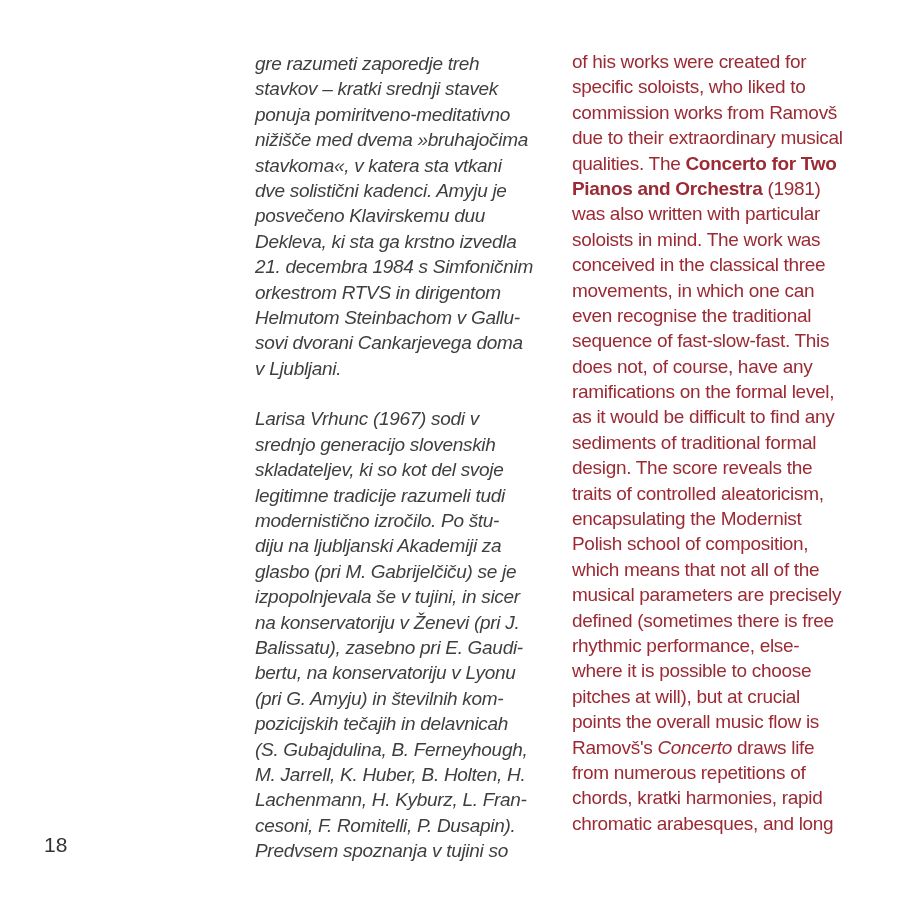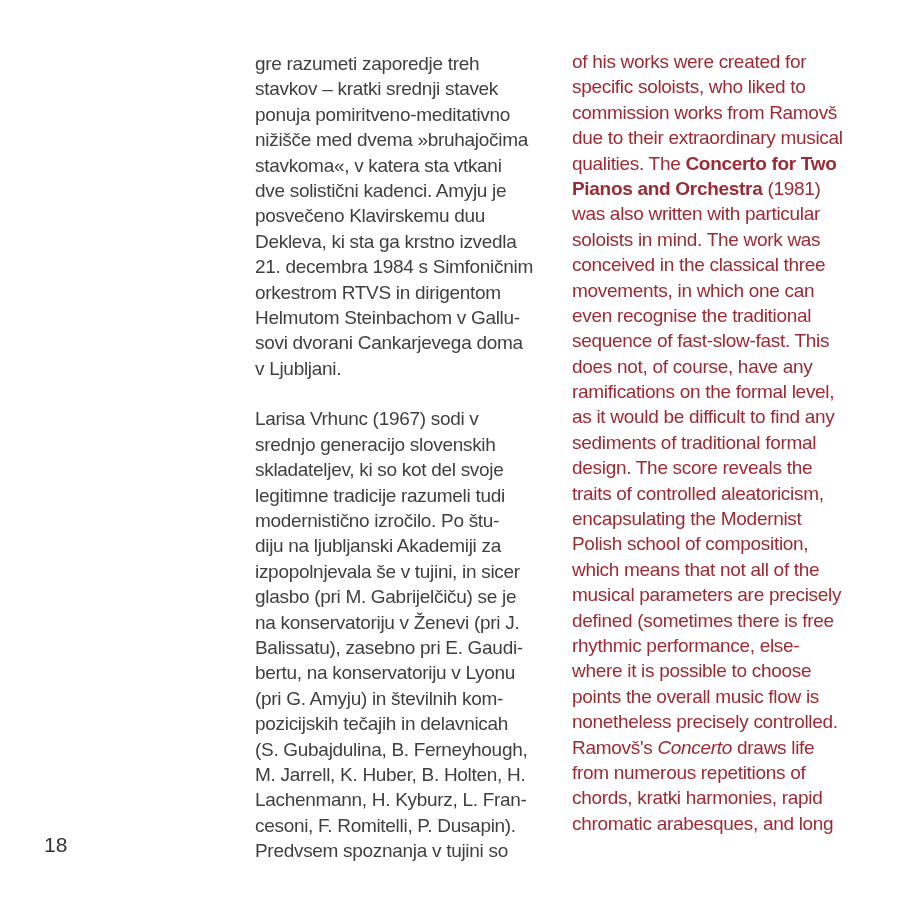--- a/index.html
+++ b/index.html
@@ -19,20 +19,21 @@
     position: absolute;
     font-size: 19px;
     line-height: 25.4px;
     letter-spacing: -0.3px;
     white-space: nowrap;
     font-weight: 400;
   }
   .col-left {
     left: 255px;
     top: 51px;
+    font-style: italic;
   }
   .col-right {
     left: 572px;
     top: 49px;
   }
   .line { height: 25.4px; }
   .bold { font-weight: 700; margin-top: 22px; }
   .italic { font-style: italic; }
   .page-number {
     position: absolute;
@@ -63,22 +64,22 @@
       <div class="line"><span>Helmutom Steinbachom v Gallu-</span></div>
       <div class="line"><span>sovi dvorani Cankarjevega doma</span></div>
       <div class="line"><span>v Ljubljani.</span></div>
       <div class="line">&nbsp;</div>
       <div class="line"><span>Larisa Vrhunc (1967) sodi v</span></div>
       <div class="line"><span>srednjo generacijo slovenskih</span></div>
       <div class="line"><span>skladateljev, ki so kot del svoje</span></div>
       <div class="line"><span>legitimne tradicije razumeli tudi</span></div>
       <div class="line"><span>modernistično izročilo. Po štu-</span></div>
       <div class="line"><span>diju na ljubljanski Akademiji za</span></div>
+      <div class="line"><span>glasbo (pri M. Gabrijelčiču) se je</span></div>
       <div class="line"><span>izpopolnjevala še v tujini, in sicer</span></div>
-      <div class="line"><span>glasbo (pri M. Gabrijelčiču) se je</span></div>
       <div class="line"><span>na konservatoriju v Ženevi (pri J.</span></div>
       <div class="line"><span>Balissatu), zasebno pri E. Gaudi-</span></div>
       <div class="line"><span>bertu, na konservatoriju v Lyonu</span></div>
       <div class="line"><span>(pri G. Amyju) in številnih kom-</span></div>
       <div class="line"><span>pozicijskih tečajih in delavnicah</span></div>
       <div class="line"><span>(S. Gubajdulina, B. Ferneyhough,</span></div>
       <div class="line"><span>M. Jarrell, K. Huber, B. Holten, H.</span></div>
       <div class="line"><span>Lachenmann, H. Kyburz, L. Fran-</span></div>
       <div class="line"><span>cesoni, F. Romitelli, P. Dusapin).</span></div>
       <div class="line"><span>Predvsem spoznanja v tujini so</span></div>
@@ -103,20 +104,20 @@
       <div class="line"><span>sediments of traditional formal</span></div>
       <div class="line"><span>design. The score reveals the</span></div>
       <div class="line"><span>traits of controlled aleatoricism,</span></div>
       <div class="line"><span>encapsulating the Modernist</span></div>
       <div class="line"><span>Polish school of composition,</span></div>
       <div class="line"><span>which means that not all of the</span></div>
       <div class="line"><span>musical parameters are precisely</span></div>
       <div class="line"><span>defined (sometimes there is free</span></div>
       <div class="line"><span>rhythmic performance, else-</span></div>
       <div class="line"><span>where it is possible to choose</span></div>
+      <div class="line"><span>pitches at will), but at crucial</span></div>
       <div class="line"><span>points the overall music flow is</span></div>
-      <div class="line"><span>nonetheless precisely controlled.</span></div>
       <div class="line"><span>Ramovš's </span><span class="italic">Concerto</span><span> draws life</span></div>
       <div class="line"><span>from numerous repetitions of</span></div>
       <div class="line"><span>chords, kratki harmonies, rapid</span></div>
       <div class="line"><span>chromatic arabesques, and long</span></div>
     </div>
 </div>
 
 </body></html>

